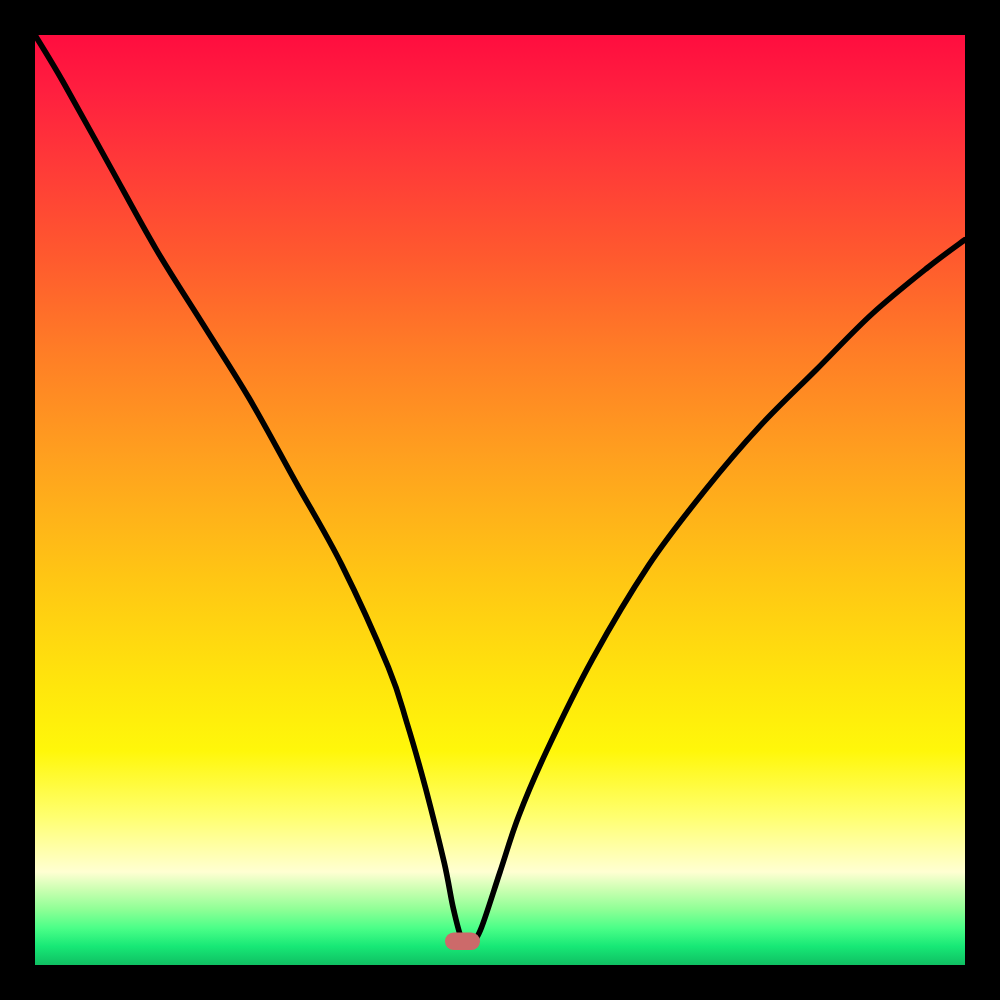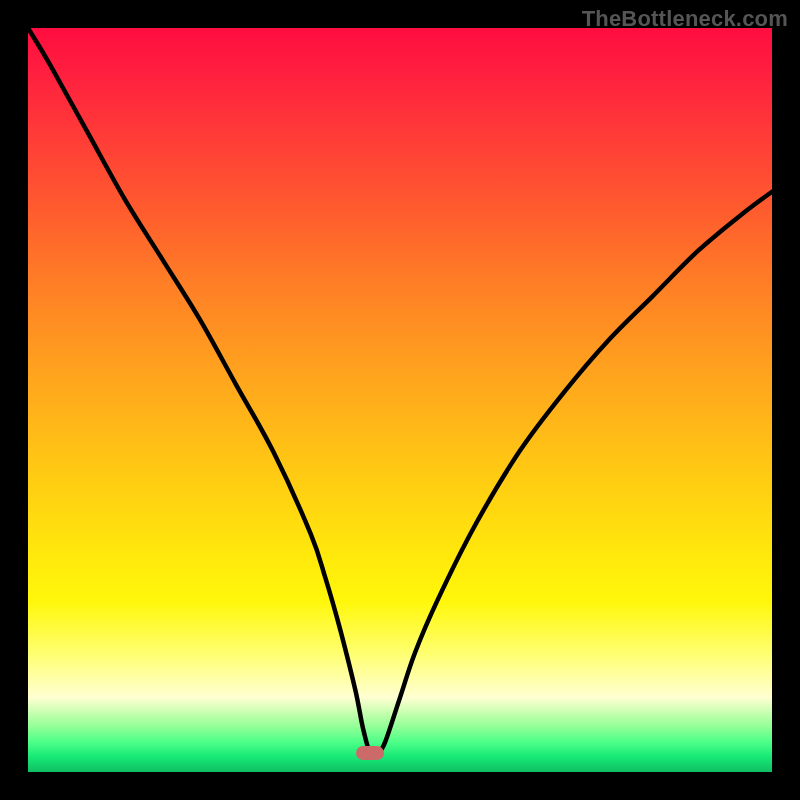--- a/index.html
+++ b/index.html
@@ -68,21 +68,20 @@
     height: 14px;
     border-radius: 7px;
     background: #cc6a6a;
     transform: translate(-50%, -50%);
   }
 </style>
 </head>
 <body>
 
 <div class="frame">
-  <div class="watermark">TheBottleneck.com</div>
 
   <div class="plot">
     <svg class="curve" viewBox="0 0 744 744" preserveAspectRatio="none">
       <path fill="none" stroke="#000" stroke-width="4.5" stroke-linecap="round" stroke-linejoin="round" d="M 0.0 0.0 C 3.7 6.2, 12.4 19.8, 22.3 37.2 C 32.2 54.6, 47.1 81.8, 59.5 104.2 C 71.9 126.5, 84.3 150.0, 96.7 171.1 C 109.1 192.2, 121.5 210.8, 133.9 230.6 C 146.3 250.5, 158.7 269.1, 171.1 290.2 C 183.5 311.2, 195.9 334.8, 208.3 357.1 C 220.7 379.4, 233.1 399.3, 245.5 424.1 C 257.9 448.9, 274.0 484.8, 282.7 505.9 C 291.4 527.0, 292.6 534.4, 297.6 550.6 C 302.6 566.7, 307.5 584.0, 312.5 602.6 C 317.4 621.2, 323.6 646.0, 327.4 662.2 C 331.1 678.3, 332.3 688.8, 334.8 699.4 C 337.3 709.9, 339.8 721.1, 342.2 725.4 C 344.7 729.7, 347.2 727.3, 349.7 725.4 C 352.2 723.5, 353.4 723.5, 357.1 714.2 C 360.8 704.9, 367.0 684.5, 372.0 669.6 C 377.0 654.7, 380.7 641.1, 386.9 625.0 C 393.1 608.8, 399.3 594.0, 409.2 572.9 C 419.1 551.8, 432.8 523.3, 446.4 498.5 C 460.0 473.7, 476.2 446.4, 491.0 424.1 C 505.9 401.8, 520.8 383.2, 535.7 364.6 C 550.6 346.0, 565.4 328.6, 580.3 312.5 C 595.2 296.4, 610.1 282.7, 625.0 267.8 C 639.8 253.0, 654.7 236.8, 669.6 223.2 C 684.5 209.6, 701.8 195.9, 714.2 186.0 C 726.6 176.1, 739.0 167.4, 744.0 163.7"></path>
     </svg>
     <div class="marker" style="left:342.2px; top:725.4px;"></div>
   </div>
 </div>
 
 </body></html>

